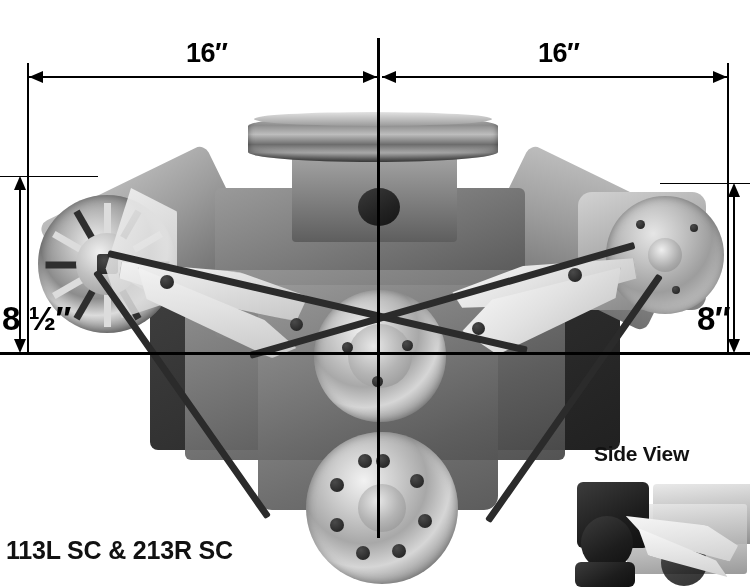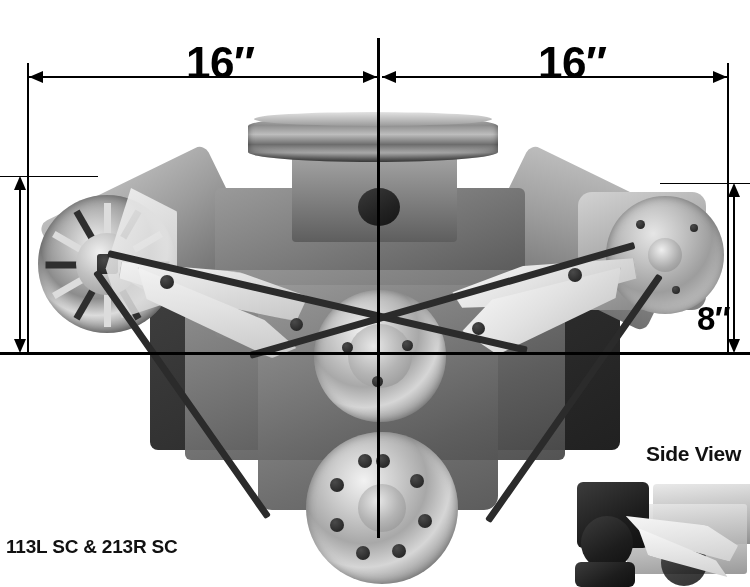--- a/index.html
+++ b/index.html
@@ -5,39 +5,39 @@
   html,body{margin:0;padding:0;background:#ffffff;}
   body{width:750px;height:587px;font-family:"Liberation Sans",sans-serif;}
   #stage{position:relative;width:750px;height:587px;overflow:hidden;background:#fff;}
 
   
   .dimtext{
     position:absolute;font-weight:bold;color:#000;
     font-family:"Liberation Sans",sans-serif;
     letter-spacing:-0.5px;white-space:nowrap;
   }
-  .dim-h{font-size:44px;}
+  .dim-h{font-size:27px;}
   .dim-v{font-size:33px;}
 
   
   .vline{position:absolute;background:#000;width:2px;}
   .hline{position:absolute;background:#000;height:2px;}
   .thinline{position:absolute;background:#000;height:1px;}
 
   
   .arrL,.arrR{position:absolute;width:0;height:0;border-top:6px solid transparent;border-bottom:6px solid transparent;}
   .arrL{border-right:14px solid #000;}
   .arrR{border-left:14px solid #000;}
   .arrU,.arrD{position:absolute;width:0;height:0;border-left:6px solid transparent;border-right:6px solid transparent;}
   .arrU{border-bottom:14px solid #000;}
   .arrD{border-top:14px solid #000;}
 
   
   .caption{
-    position:absolute;font-weight:bold;font-size:19px;color:#111;
+    position:absolute;font-weight:bold;font-size:25px;color:#111;
     line-height:1.12;white-space:nowrap;letter-spacing:-0.2px;
   }
 
   .sideview-label{
     position:absolute;font-weight:bold;font-size:21px;color:#111;
     letter-spacing:-0.3px;
   }
 
   
   #photo{position:absolute;left:0;top:100px;width:750px;height:487px;}
@@ -247,28 +247,29 @@
 
   <div class="hline" style="left:382px;top:76px;width:345px;"></div>
   <div class="arrL" style="left:382px;top:71px;"></div>
   <div class="arrR" style="left:713px;top:71px;"></div>
   <div class="dimtext dim-h" style="left:538px;top:38px;">16″</div>
 
   <div class="thinline" style="left:0px;top:176px;width:98px;"></div>
   <div class="vline" style="left:19px;top:180px;height:170px;"></div>
   <div class="arrU" style="left:14px;top:176px;"></div>
   <div class="arrD" style="left:14px;top:339px;"></div>
+  <div class="dimtext dim-v" style="left:2px;top:300px;">8 ½″</div>
 
   <div class="thinline" style="left:660px;top:183px;width:90px;"></div>
   <div class="vline" style="left:733px;top:187px;height:163px;"></div>
   <div class="arrU" style="left:728px;top:183px;"></div>
   <div class="arrD" style="left:728px;top:339px;"></div>
   <div class="dimtext dim-v" style="left:697px;top:300px;">8″</div>
 
-  <div class="sideview-label" style="left:646px;top:442px;">Side View</div>
+  <div class="sideview-label" style="left:594px;top:442px;">Side View</div>
 
   <div id="inset" style="left:575px;top:478px;width:175px;height:109px;">
     <div class="ins-pan" style="left:78px;top:6px;width:100px;height:60px;"></div>
     <div class="ins-pan" style="left:52px;top:26px;width:120px;height:70px;border-radius:3px;opacity:.9;"></div>
     <div class="ins-dark" style="left:2px;top:4px;width:72px;height:66px;"></div>
     <div class="ins-dark" style="left:6px;top:38px;width:52px;height:54px;border-radius:50%;"></div>
     <div class="ins-dark" style="left:0px;top:84px;width:60px;height:25px;"></div>
     <div class="ins-dark" style="left:86px;top:62px;width:46px;height:46px;border-radius:50%;opacity:.85;"></div>
     <div class="ins-brkt" style="left:48px;top:42px;width:116px;height:30px;transform:rotate(13deg);
                 clip-path:polygon(0 30%,70% 0,100% 42%,96% 100%,22% 88%);"></div>

